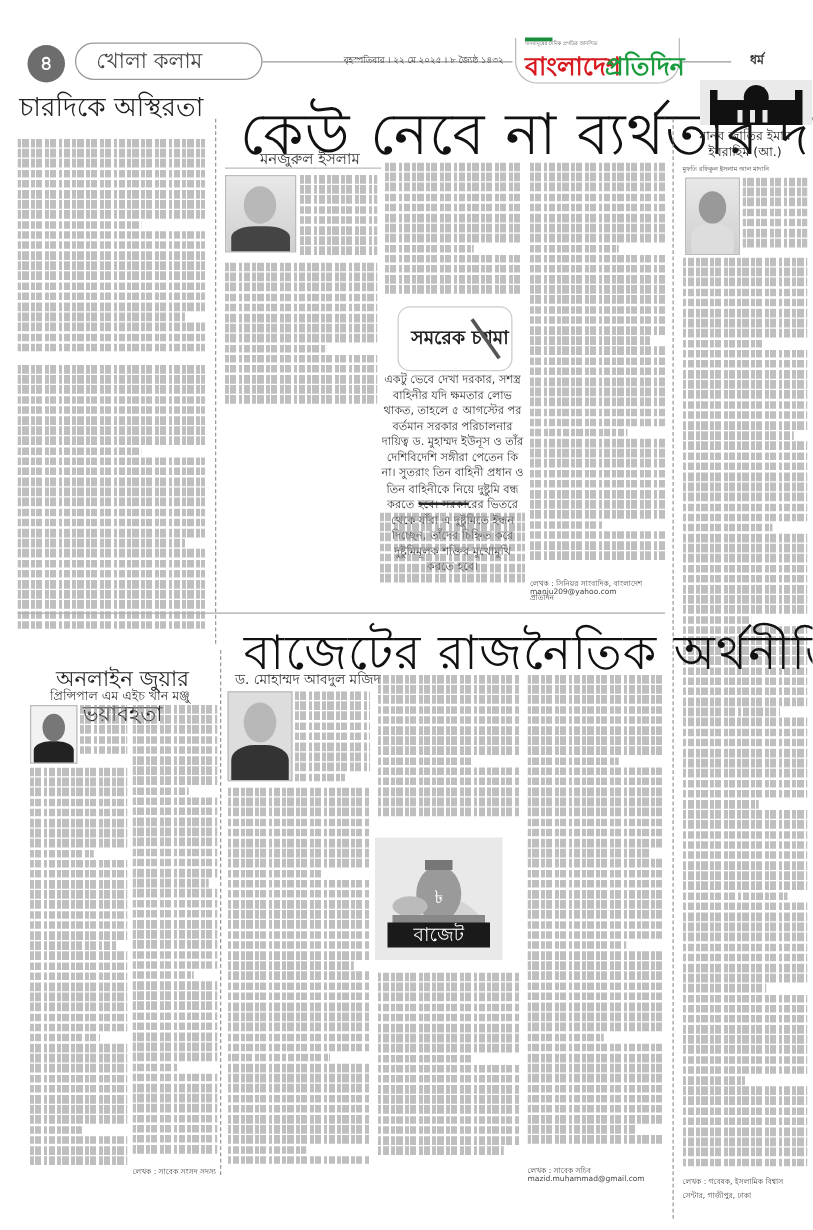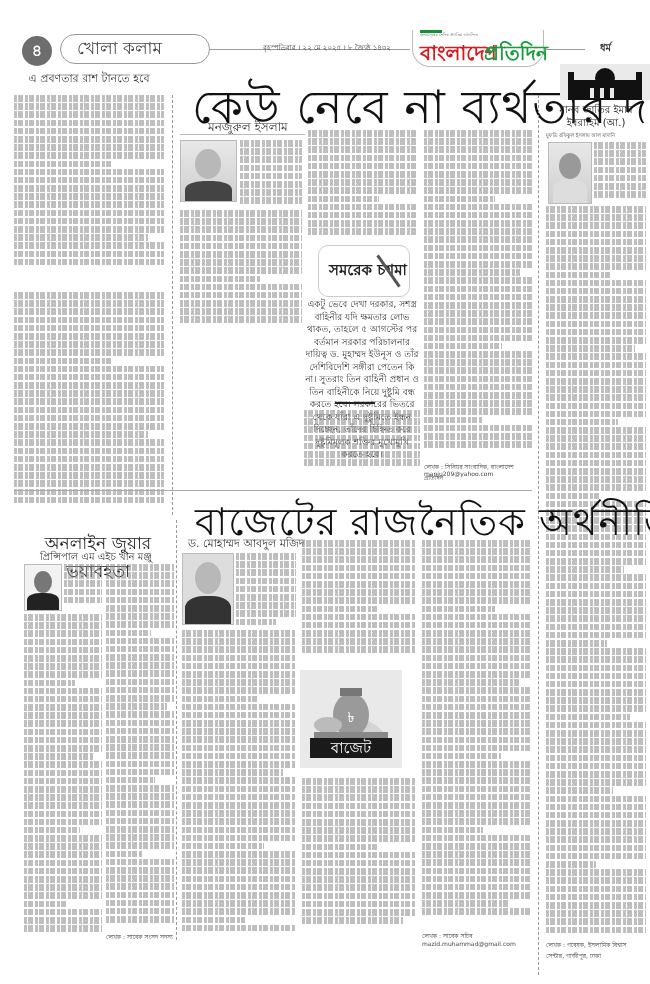--- a/index.html
+++ b/index.html
@@ -2,21 +2,21 @@
 <html><head>
 <meta charset="utf-8">
 <style>
   html,body{margin:0;padding:0;background:#fff;}
   body{width:650px;height:984px;position:relative;overflow:hidden;font-family:"DejaVu Sans",sans-serif;color:#222;}
   .abs{position:absolute;}
   .pgnum{left:22px;top:36px;width:30px;height:30px;border-radius:50%;background:#6d6d6d;color:#fff;font-size:16px;font-weight:bold;display:flex;align-items:center;justify-content:center;}
   .section-pill{left:60px;top:34px;width:150px;height:30px;border:1px solid #999;border-radius:16px;font-size:17px;color:#444;display:flex;align-items:center;padding-left:16px;box-sizing:border-box;}
   .topline{left:210px;top:49px;width:200px;height:1px;background:#999;}
   .topline2{left:545px;top:49px;width:40px;height:1px;background:#999;}
-  .dateline{left:263px;top:42px;font-size:7px;color:#333;}
+  .dateline{left:275px;top:42px;font-size:7px;color:#333;}
   .masthead{left:412px;top:30px;width:130px;height:36px;border:1px solid #bbb;border-top:none;border-radius:0 0 18px 18px;background:#fff;}
   .mast-tag{left:420px;top:32px;font-size:4px;color:#555;}
   .mast-green-bar{left:420px;top:30px;width:22px;height:3px;background:#1a8f3a;}
   .mast-red{left:420px;top:38px;font-size:20px;font-weight:bold;color:#d71a20;font-family:"DejaVu Serif",serif;}
   .mast-green{left:484px;top:38px;font-size:20px;font-weight:bold;color:#1a9c3e;font-family:"DejaVu Serif",serif;}
   .dharmo{left:600px;top:40px;font-size:10px;font-weight:bold;color:#333;}
   .vrule{width:0;border-left:1px dashed #999;}
   .hrule{height:0;border-top:1px solid #bbb;}
   .bodytext{font-size:4.5px;line-height:6.6px;color:#555;text-align:justify;overflow:hidden;}
   .bodytext span{display:block;height:6.6px;background:repeating-linear-gradient(90deg,#8a8a8a 0 3px,transparent 3px 4px,#8a8a8a 4px 9px,transparent 9px 11px);opacity:.55;margin-bottom:1.6px;}
@@ -46,21 +46,21 @@
 <div class="abs dateline">বৃহস্পতিবার । ২২ মে ২০২৫ । ৮ জ্যৈষ্ঠ ১৪৩২</div>
 <div class="abs masthead"></div>
 <div class="abs mast-green-bar"></div>
 <div class="abs mast-tag">জনমানুষের দৈনিক প্রগতির আনন্দিত</div>
 <div class="abs mast-red">বাংলাদেশ</div>
 <div class="abs mast-green">প্রতিদিন</div>
 <div class="abs topline2"></div>
 <div class="abs dharmo">ধর্ম</div>
 
 <div class="abs" style="left:14px;top:70px;width:150px;">
-  <div class="h-sub">এ প্রবণতার রাশ টানতে হবে</div>
+  <div class="h-ed">চারদিকে অস্থিরতা</div>
   <div class="bodytext" id="ed1body" style="margin-top:6px;height:178px;">
       <span></span>
       <span></span>
       <span></span>
       <span></span>
       <span></span>
       <span></span>
       <span></span>
       <span></span>
       <span style="width: 66%;"></span>

